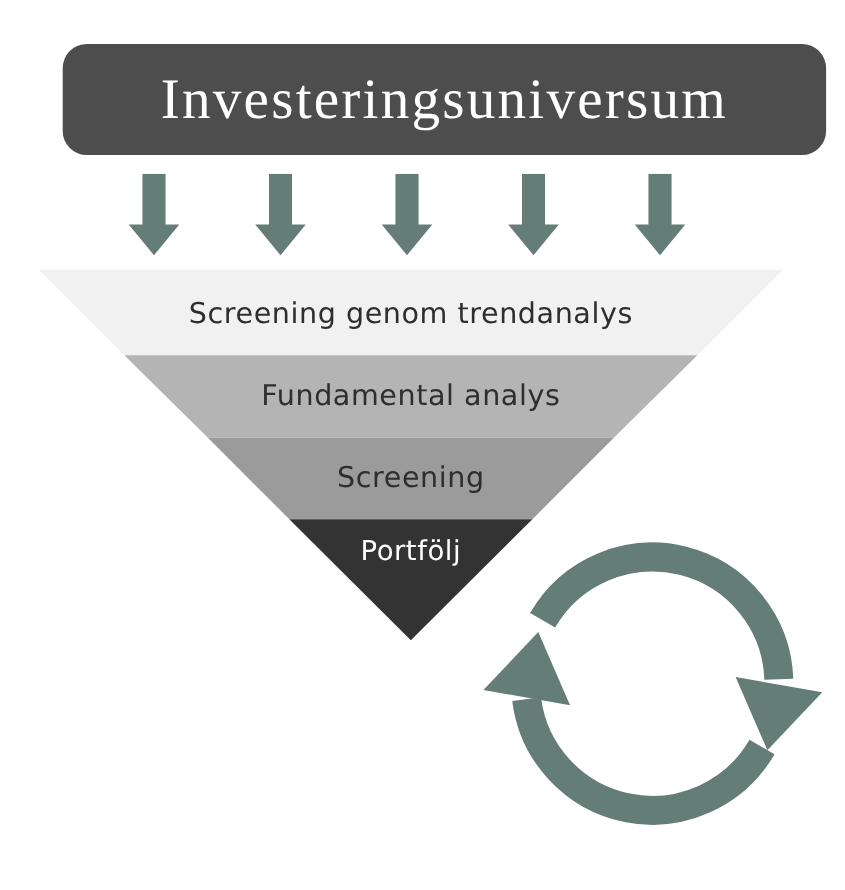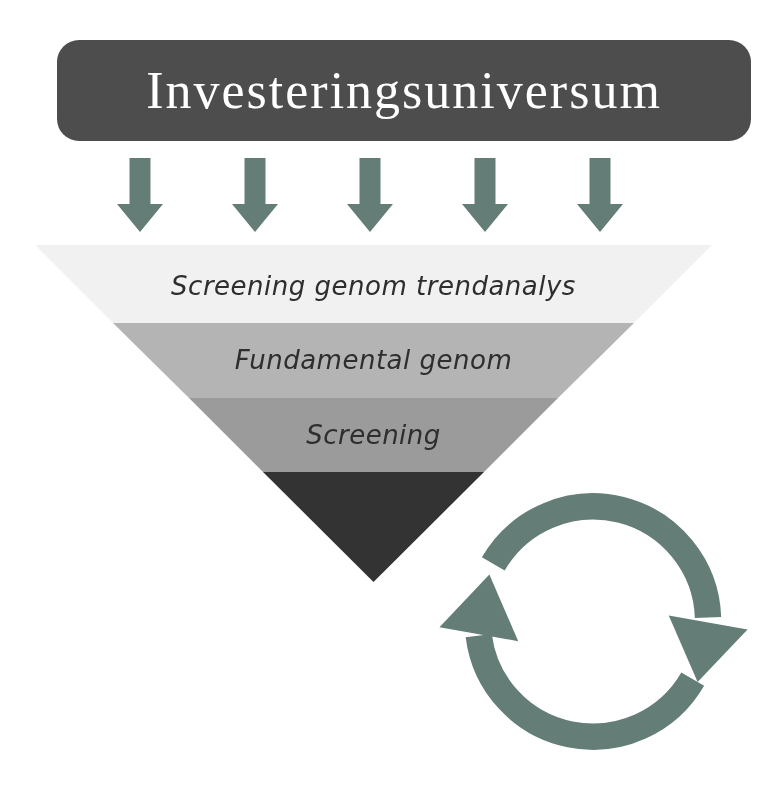--- a/index.html
+++ b/index.html
@@ -69,21 +69,20 @@
     position: absolute;
     left: 0;
     right: 0;
     height: 30px;
     line-height: 30px;
     text-align: center;
     font-size: 26px;
     letter-spacing: 0.5px;
     color: #2e2e2e;
     white-space: nowrap;
-    font-style: italic;
   }
   .label-1 { top: 26px; }
   .label-2 { top: 100px; }
   .label-3 { top: 175px; }
   .label-4 { top: 241px; font-size: 25px; color: #ffffff; }
   
   .cycle-svg {
     position: absolute;
     left: 432px;
     top: 480px;
@@ -117,22 +116,23 @@
   </svg>
 
   <div class="funnel-wrap">
     <svg class="funnel-svg" viewBox="0 0 677 337">
       <polygon points="0,0 677,0 599,78 78,78" fill="#f1f1f1"></polygon>
       <polygon points="78,78 599,78 523,153 154,153" fill="#b4b4b4"></polygon>
       <polygon points="154,153 523,153 449,227 228,227" fill="#9b9b9b"></polygon>
       <polygon points="228,227 449,227 338.5,337" fill="#333333"></polygon>
     </svg>
     <div class="funnel-label label-1">Screening genom trendanalys</div>
-    <div class="funnel-label label-2">Fundamental genom</div>
+    <div class="funnel-label label-2">Fundamental analys</div>
     <div class="funnel-label label-3">Screening</div>
+    <div class="funnel-label label-4">Portfölj</div>
   </div>
 
   <svg class="cycle-svg" viewBox="0 0 330 290">
 
     <path d="M 62.8 86 A 118 118 0 0 1 282.9 140.9" fill="none" stroke-width="27" stroke="#647e77"></path>
 
     <path d="M 267.2 204 A 118 118 0 0 1 47.9 159.4" fill="none" stroke-width="27" stroke="#647e77"></path>
 
     <polygon points="242,146 324,146 283,208" transform="rotate(10 283 146)" fill="#647e77"></polygon>
 

